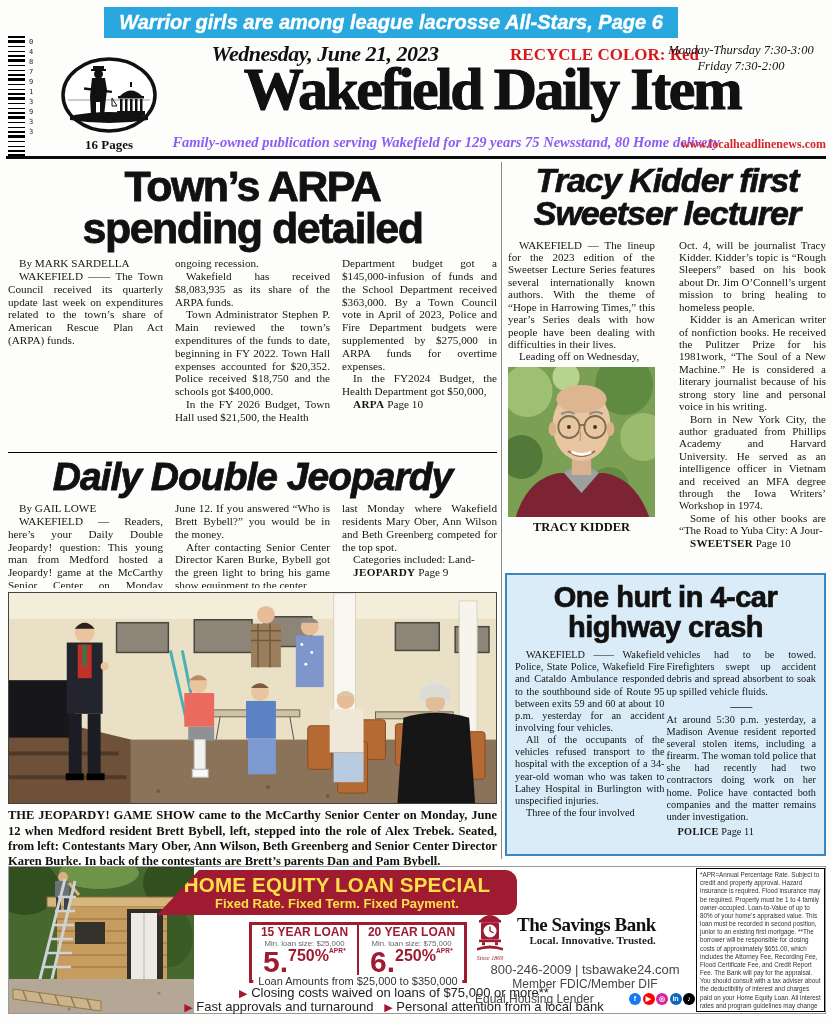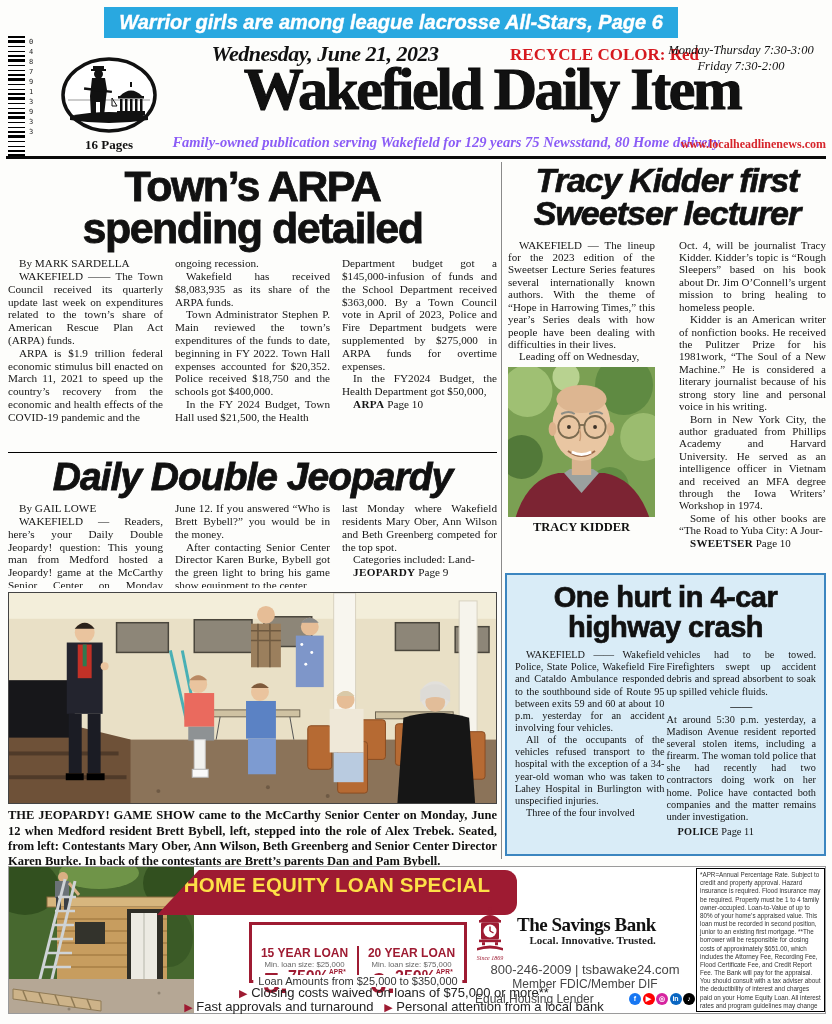--- a/index.html
+++ b/index.html
@@ -67,21 +67,21 @@
   
   .ad{position:absolute;left:8px;top:866px;width:818px;height:148px;border:1px solid #9a9a9a;
       box-sizing:border-box;background:#fff;}
   .ad-photo{position:absolute;left:0;top:0;width:185px;height:146px;}
   .ad-banner{position:absolute;left:148px;top:3px;width:360px;height:45px;background:#9e1b32;
              clip-path:polygon(42px 0,100% 0,100% 100%,0 100%);border-radius:0 12px 12px 0;
              color:#fde047;text-align:center;font-family:"Liberation Sans",sans-serif;}
   .ad-banner .t1{font-weight:700;font-size:20.5px;line-height:1.15;margin-top:3px;letter-spacing:.2px;}
   .ad-banner .t2{font-weight:700;font-size:13px;line-height:1.1;}
   .bracket{position:absolute;left:240px;top:55px;width:212px;height:55px;border:3px solid #9e1b32;display:flex;}
-  .loan{flex:1;text-align:center;padding-top:1px;margin-top:21px;}
+  .loan{flex:1;text-align:center;padding-top:1px;}
   .loan + .loan{border-left:2px solid #9e1b32;}
   .loan .nm{font:700 12px "Liberation Sans",sans-serif;color:#9e1b32;line-height:1.05;}
   .loan .mn{font:400 7.8px "Liberation Sans",sans-serif;color:#666;line-height:1.2;}
   .loan .rate{font:700 30px/0.95 "Liberation Sans",sans-serif;color:#9e1b32;}
   .loan .pc{font-size:16px;vertical-align:11px;}
   .loan .apr{font-size:6.5px;vertical-align:19px;letter-spacing:.2px;}
   .amounts{position:absolute;left:50%;bottom:-7px;transform:translateX(-50%);background:#fff;
            padding:0 5px;font:400 11px "Liberation Sans",sans-serif;color:#333;white-space:nowrap;}
   .ad-b1{position:absolute;left:150px;top:118px;width:470px;text-align:center;
          font:400 13px "Liberation Sans",sans-serif;color:#222;}
@@ -156,27 +156,26 @@
 
   <div class="sec-left">
     <div class="h-arpa">
       <div>Town’s ARPA</div>
       <div>spending detailed</div>
     </div>
     <div class="cols cols3 bt">
       <div class="col">
         <p class="byline">By MARK SARDELLA</p>
         <p>WAKEFIELD —— The Town Council received its quarterly update last week on expenditures related to the town’s share of American Rescue Plan Act (ARPA) funds.</p>
-        <p>ARPA is $1.9 trillion federal economic stimulus bill enacted on March 11, 2021 to speed up the country’s recovery from the economic and health effects of the COVID-19 pandemic and the</p>
       </div>
       <div class="col">
         <p class="cont">ongoing recession.</p>
         <p>Wakefield has received $8,083,935 as its share of the ARPA funds.</p>
         <p>Town Administrator Stephen P. Main reviewed the town’s expenditures of the funds to date, beginning in FY 2022. Town Hall expenses accounted for $20,352. Police received $18,750 and the schools got $400,000.</p>
-        <p>In the FY 2024 Budget, Town Hall used $21,500, the Health</p>
+        <p>In the FY 2026 Budget, Town Hall used $21,500, the Health</p>
       </div>
       <div class="col">
         <p class="cont">Department budget got a $145,000-infusion of funds and the School Department received $363,000. By a Town Council vote in April of 2023, Police and Fire Department budgets were supplemented by $275,000 in ARPA funds for overtime expenses.</p>
         <p>In the FY2024 Budget, the Health Department got $50,000,</p>
         <p class="jump"><b>ARPA</b> <span>Page 10</span></p>
       </div>
     </div>
     <hr class="rule-left">
     <div class="h-jeop">Daily Double Jeopardy</div>
     <div class="cols cols3j bt">
@@ -381,20 +380,21 @@
       <circle cx="30" cy="128" r="1.5" fill="#8f8372"></circle>
         <circle cx="90" cy="136" r="1.5" fill="#8f8372"></circle>
       <circle cx="150" cy="126" r="1.5" fill="#8f8372"></circle>
         <circle cx="60" cy="142" r="1.5" fill="#8f8372"></circle>
       <path d="M4,122 L92,134 L92,144 L4,132 Z" fill="#cdb389" stroke="#8f7a55"></path>
       <path d="M14,124 l4,10 M30,126 l4,10 M46,128 l4,10 M62,130 l4,10 M78,132 l4,10" stroke="#8f7a55" stroke-width="1.5"></path>
     </svg>
 
     <div class="ad-banner">
       <div class="t1">HOME EQUITY LOAN SPECIAL</div>
+      <div class="t2">Fixed Rate. Fixed Term. Fixed Payment.</div>
     </div>
 
     <div class="bracket">
       <div class="loan">
         <div class="nm">15 YEAR LOAN</div>
         <div class="mn">Min. loan size: $25,000</div>
         <div class="rate"><span>5.</span><span class="pc">750%</span><span class="apr">APR*</span></div>
       </div>
       <div class="loan">
         <div class="nm">20 YEAR LOAN</div>

